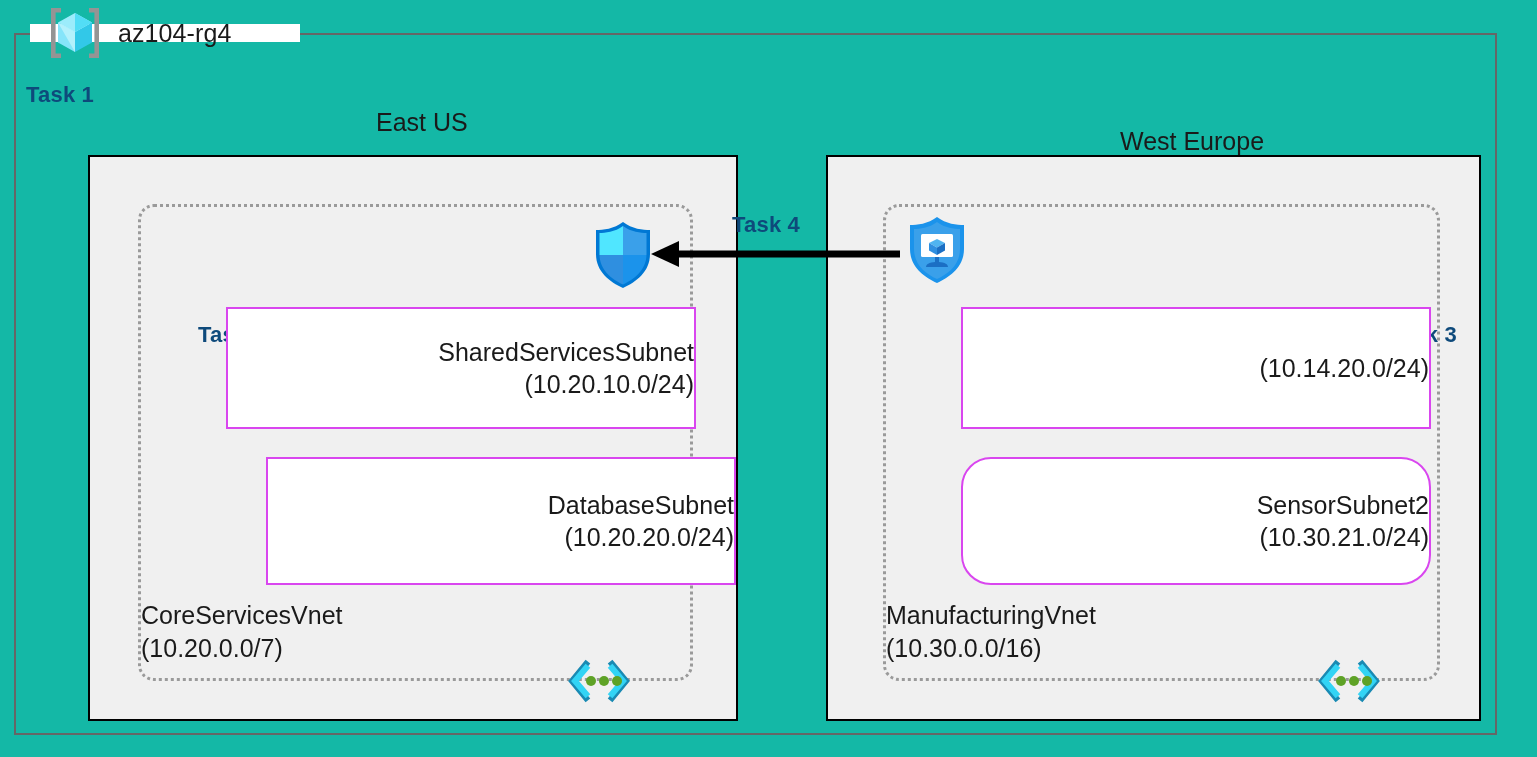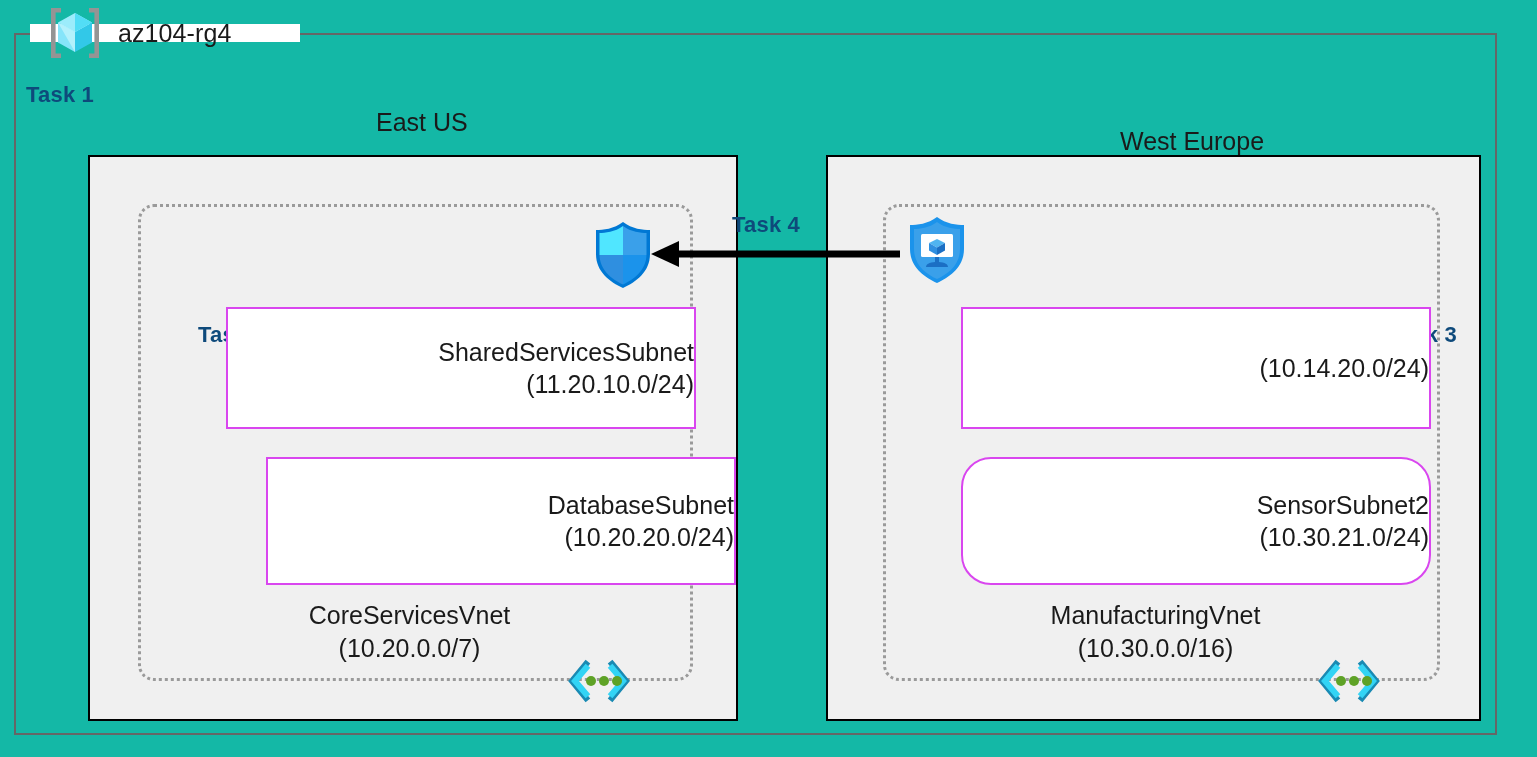--- a/index.html
+++ b/index.html
@@ -147,21 +147,20 @@
   .subnet.east1 { left: 85px; top: 100px; width: 470px; height: 122px; }
   .subnet.east2 { left: 85px; top: 250px; width: 470px; height: 128px; margin-left: 40px; }
   .subnet.west1 { left: 75px; top: 100px; width: 470px; height: 122px; }
   .subnet.west2 { left: 75px; top: 250px; width: 470px; height: 128px; border-radius: 30px; }
 
   
   .vnet-caption {
     position: absolute;
     left: 0;
     right: 12px;
-    text-align: center;
     line-height: 1.3;
   }
   .vnet-caption.east { top: 392px; }
   .vnet-caption.west { top: 392px; }
 
   
   .vnet-glyph {
     position: absolute;
     width: 66px;
     height: 44px;
@@ -217,21 +216,21 @@
 
   <div class="region-title east">East US</div>
 
   <div class="region-box east">
     <div class="task-label task2">Task 2</div>
 
     <div class="vnet east">
 
       <div class="subnet east1">
         <span class="subnet-name">SharedServicesSubnet</span>
-        <span class="subnet-cidr">(11.20.10.0/24)</span>
+        <span class="subnet-cidr">(10.20.10.0/24)</span>
       </div>
 
       <div class="subnet east2">
         <span class="subnet-name">DatabaseSubnet</span>
         <span class="subnet-cidr">(10.20.20.0/24)</span>
       </div>
 
       <div class="vnet-caption east">
         <div class="vnet-name">CoreServicesVnet</div>
         <div class="vnet-cidr">(10.20.0.0/7)</div>

